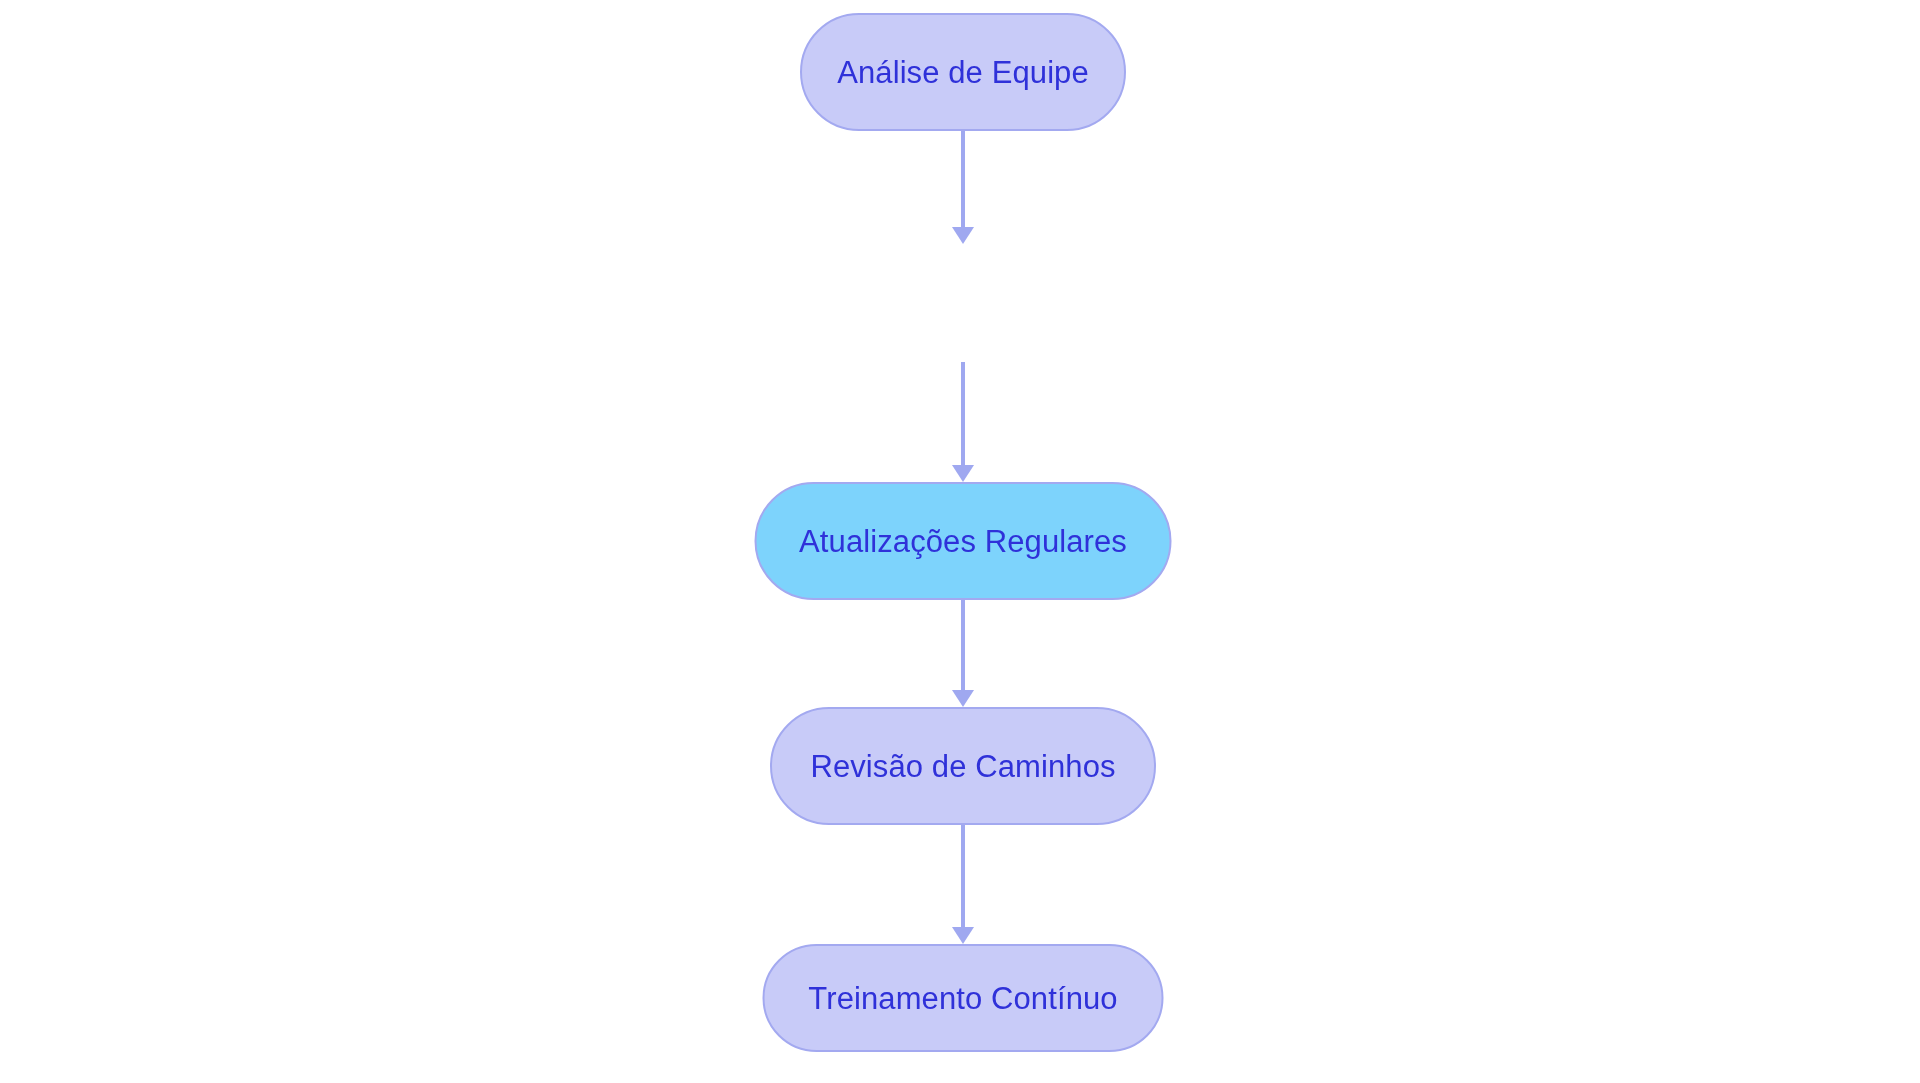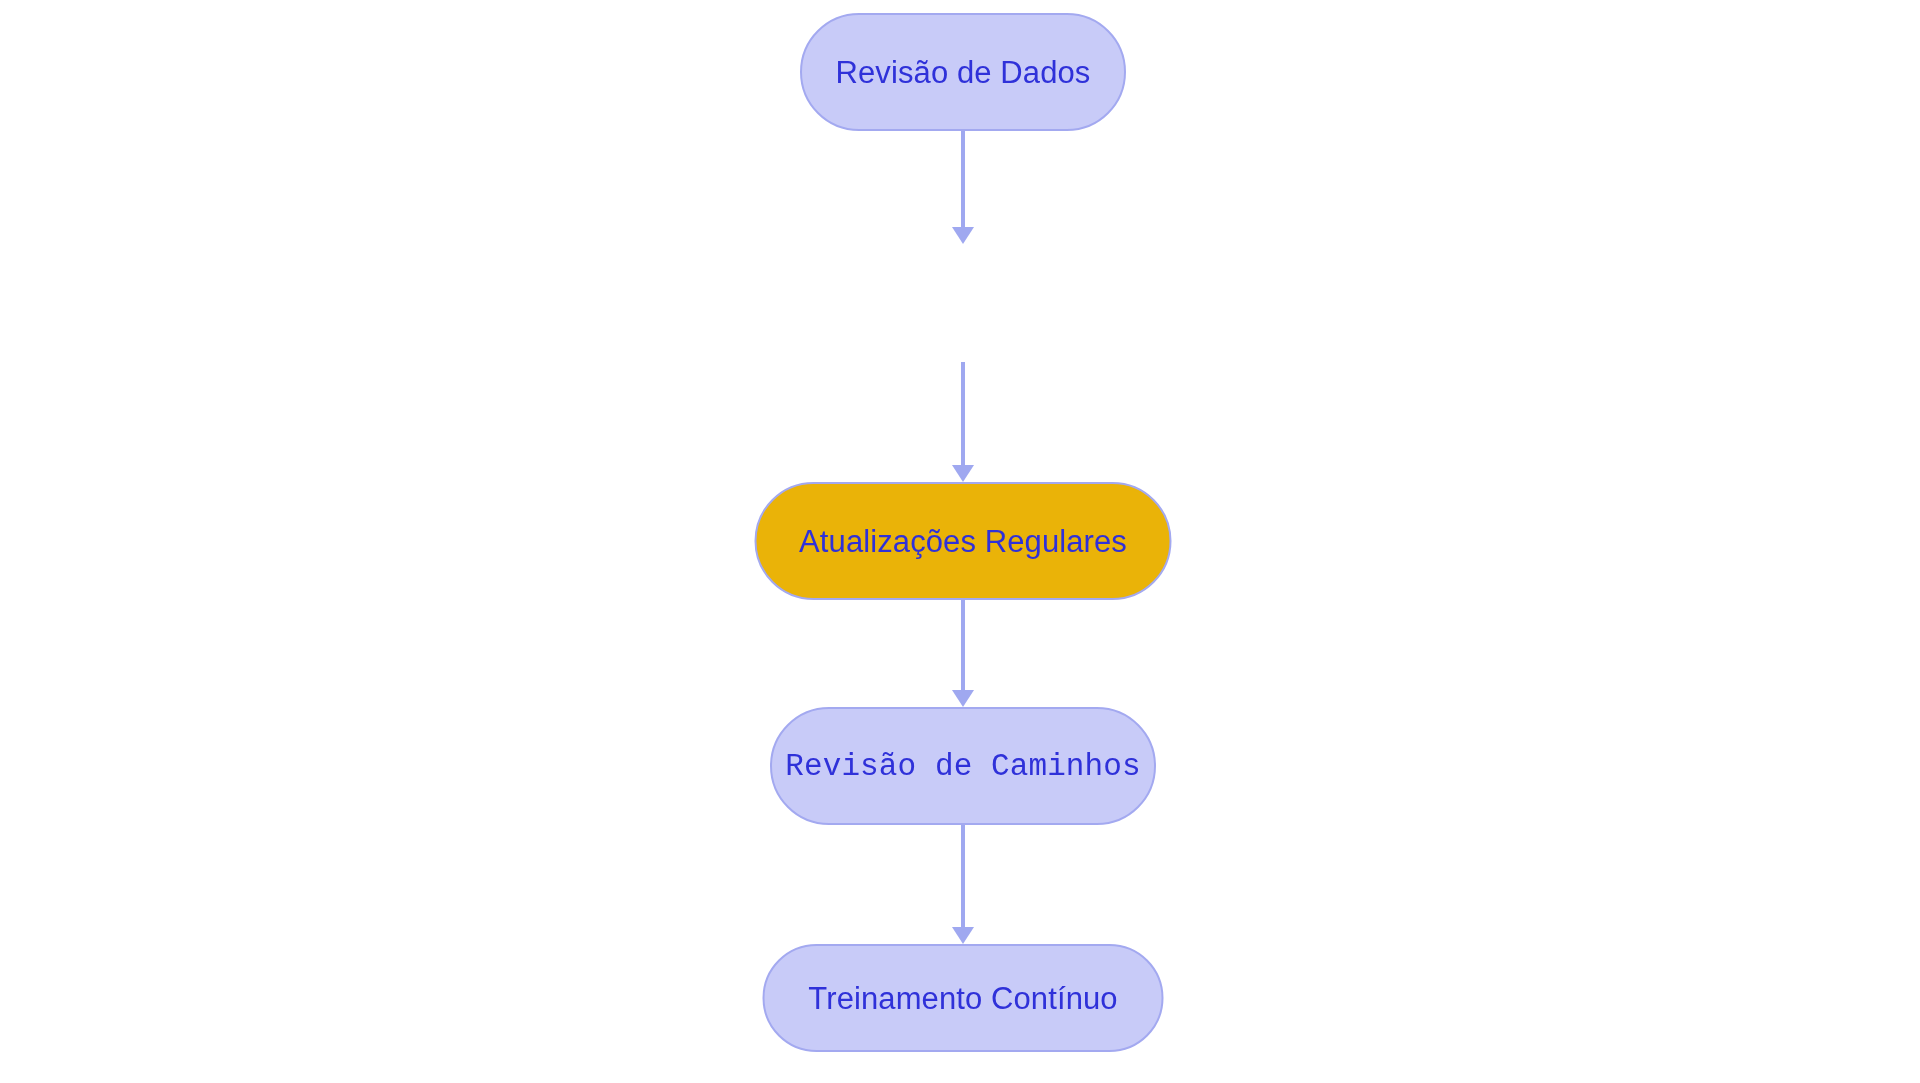--- a/index.html
+++ b/index.html
@@ -75,45 +75,45 @@
     border-right: 11px solid transparent;
     border-top: 17px solid #9fa8f0;
   }
 </style>
 </head>
 <body>
 
 <div id="flowchart-canvas" style="background: rgb(255, 255, 255);">
 
   <div class="node" style="left: 963px; top: 13px; width: 326px; height: 118px; border-radius: 59px; background: rgb(200, 203, 248); border-color: rgb(163, 169, 240);">
-    <span class="node-label" style="color: rgb(47, 49, 217);">Revisão de Dados</span>
+    <span class="node-label" style="color: rgb(47, 49, 217);">Análise de Equipe</span>
   </div>
 
   <div class="connector" style="left: 963px; top: 131px; height: 113px;">
     <div class="connector-line" style="height: 97px; background: rgb(159, 168, 240);"></div>
     <div class="connector-head" style="border-top-color: rgb(159, 168, 240);"></div>
   </div>
 
 
   <div class="connector" style="left: 963px; top: 362px; height: 120px;">
     <div class="connector-line" style="height: 104px; background: rgb(159, 168, 240);"></div>
     <div class="connector-head" style="border-top-color: rgb(159, 168, 240);"></div>
   </div>
 
-  <div class="node" style="left: 963px; top: 482px; width: 417px; height: 118px; border-radius: 59px; background: #eab308; border-color: rgb(163, 169, 240);">
+  <div class="node" style="left: 963px; top: 482px; width: 417px; height: 118px; border-radius: 59px; background: #7dd3fc; border-color: rgb(163, 169, 240);">
     <span class="node-label" style="color: rgb(47, 49, 217);">Atualizações Regulares</span>
   </div>
 
   <div class="connector" style="left: 963px; top: 600px; height: 107px;">
     <div class="connector-line" style="height: 91px; background: rgb(159, 168, 240);"></div>
     <div class="connector-head" style="border-top-color: rgb(159, 168, 240);"></div>
   </div>
 
   <div class="node" style="left: 963px; top: 707px; width: 386px; height: 118px; border-radius: 59px; background: rgb(200, 203, 248); border-color: rgb(163, 169, 240);">
-    <span class="node-label" style="color: rgb(47, 49, 217); font-family: Liberation Mono, monospace;">Revisão de Caminhos</span>
+    <span class="node-label" style="color: rgb(47, 49, 217);">Revisão de Caminhos</span>
   </div>
 
   <div class="connector" style="left: 963px; top: 825px; height: 119px;">
     <div class="connector-line" style="height: 103px; background: rgb(159, 168, 240);"></div>
     <div class="connector-head" style="border-top-color: rgb(159, 168, 240);"></div>
   </div>
 
   <div class="node" style="left: 963px; top: 944px; width: 401px; height: 108px; border-radius: 59px; background: rgb(200, 203, 248); border-color: rgb(163, 169, 240);">
     <span class="node-label" style="color: rgb(47, 49, 217);">Treinamento Contínuo</span>
   </div>

